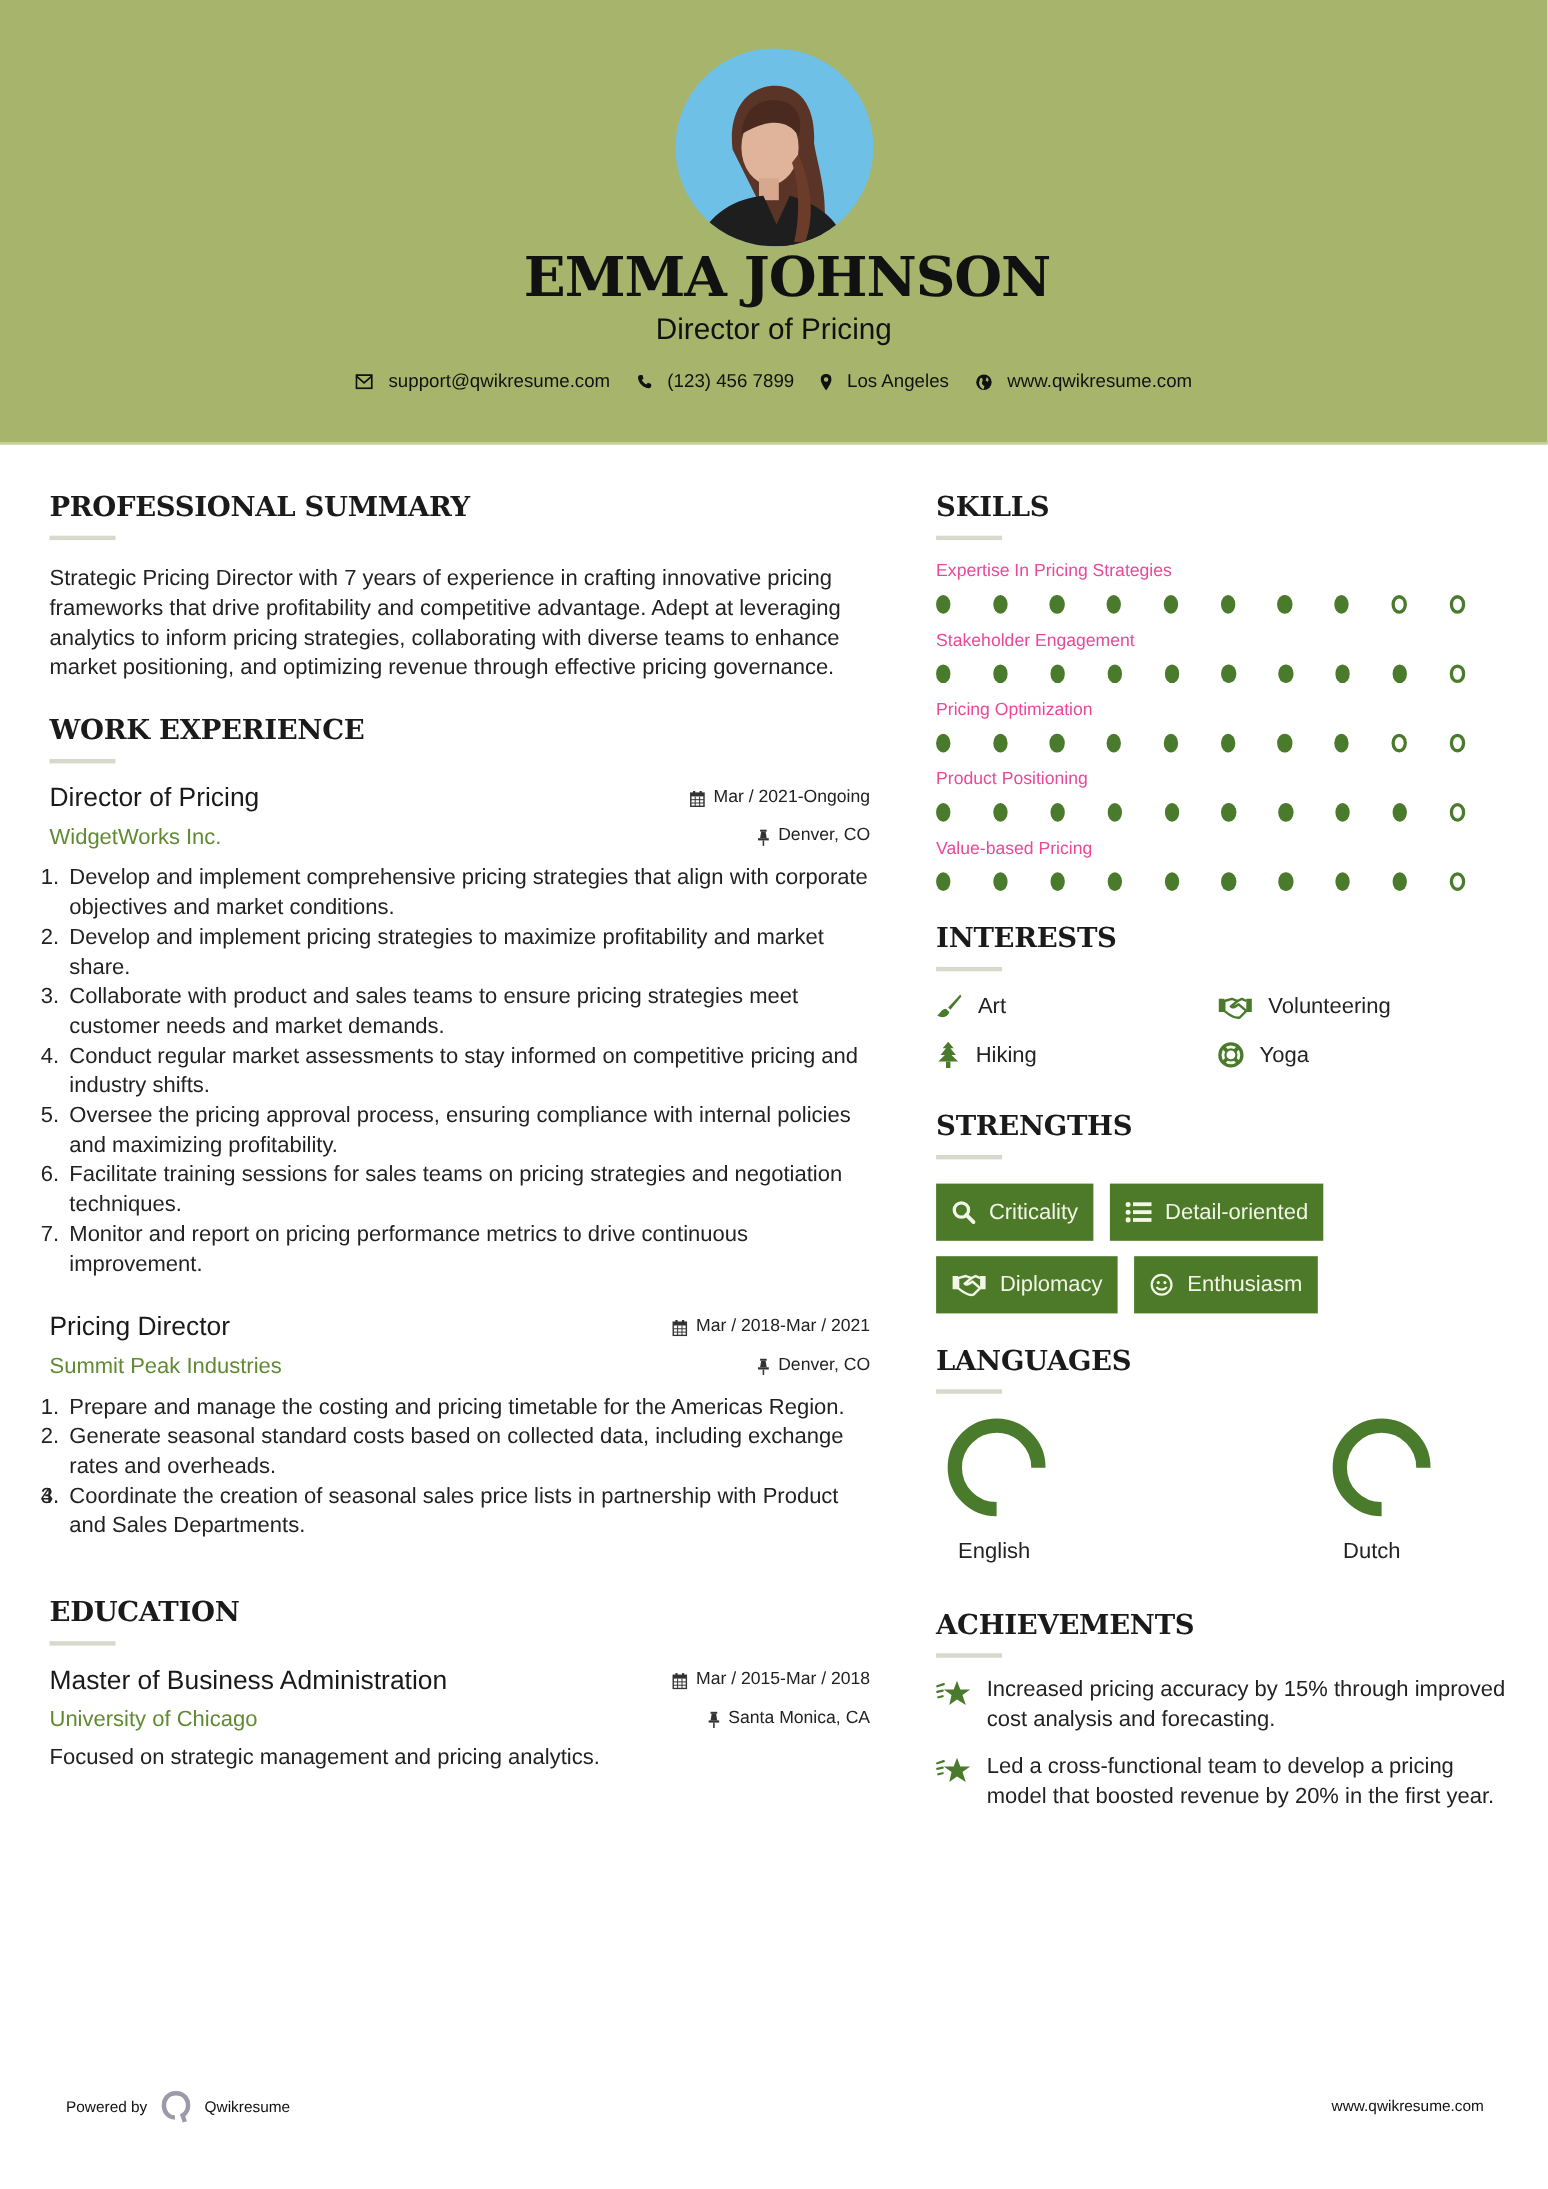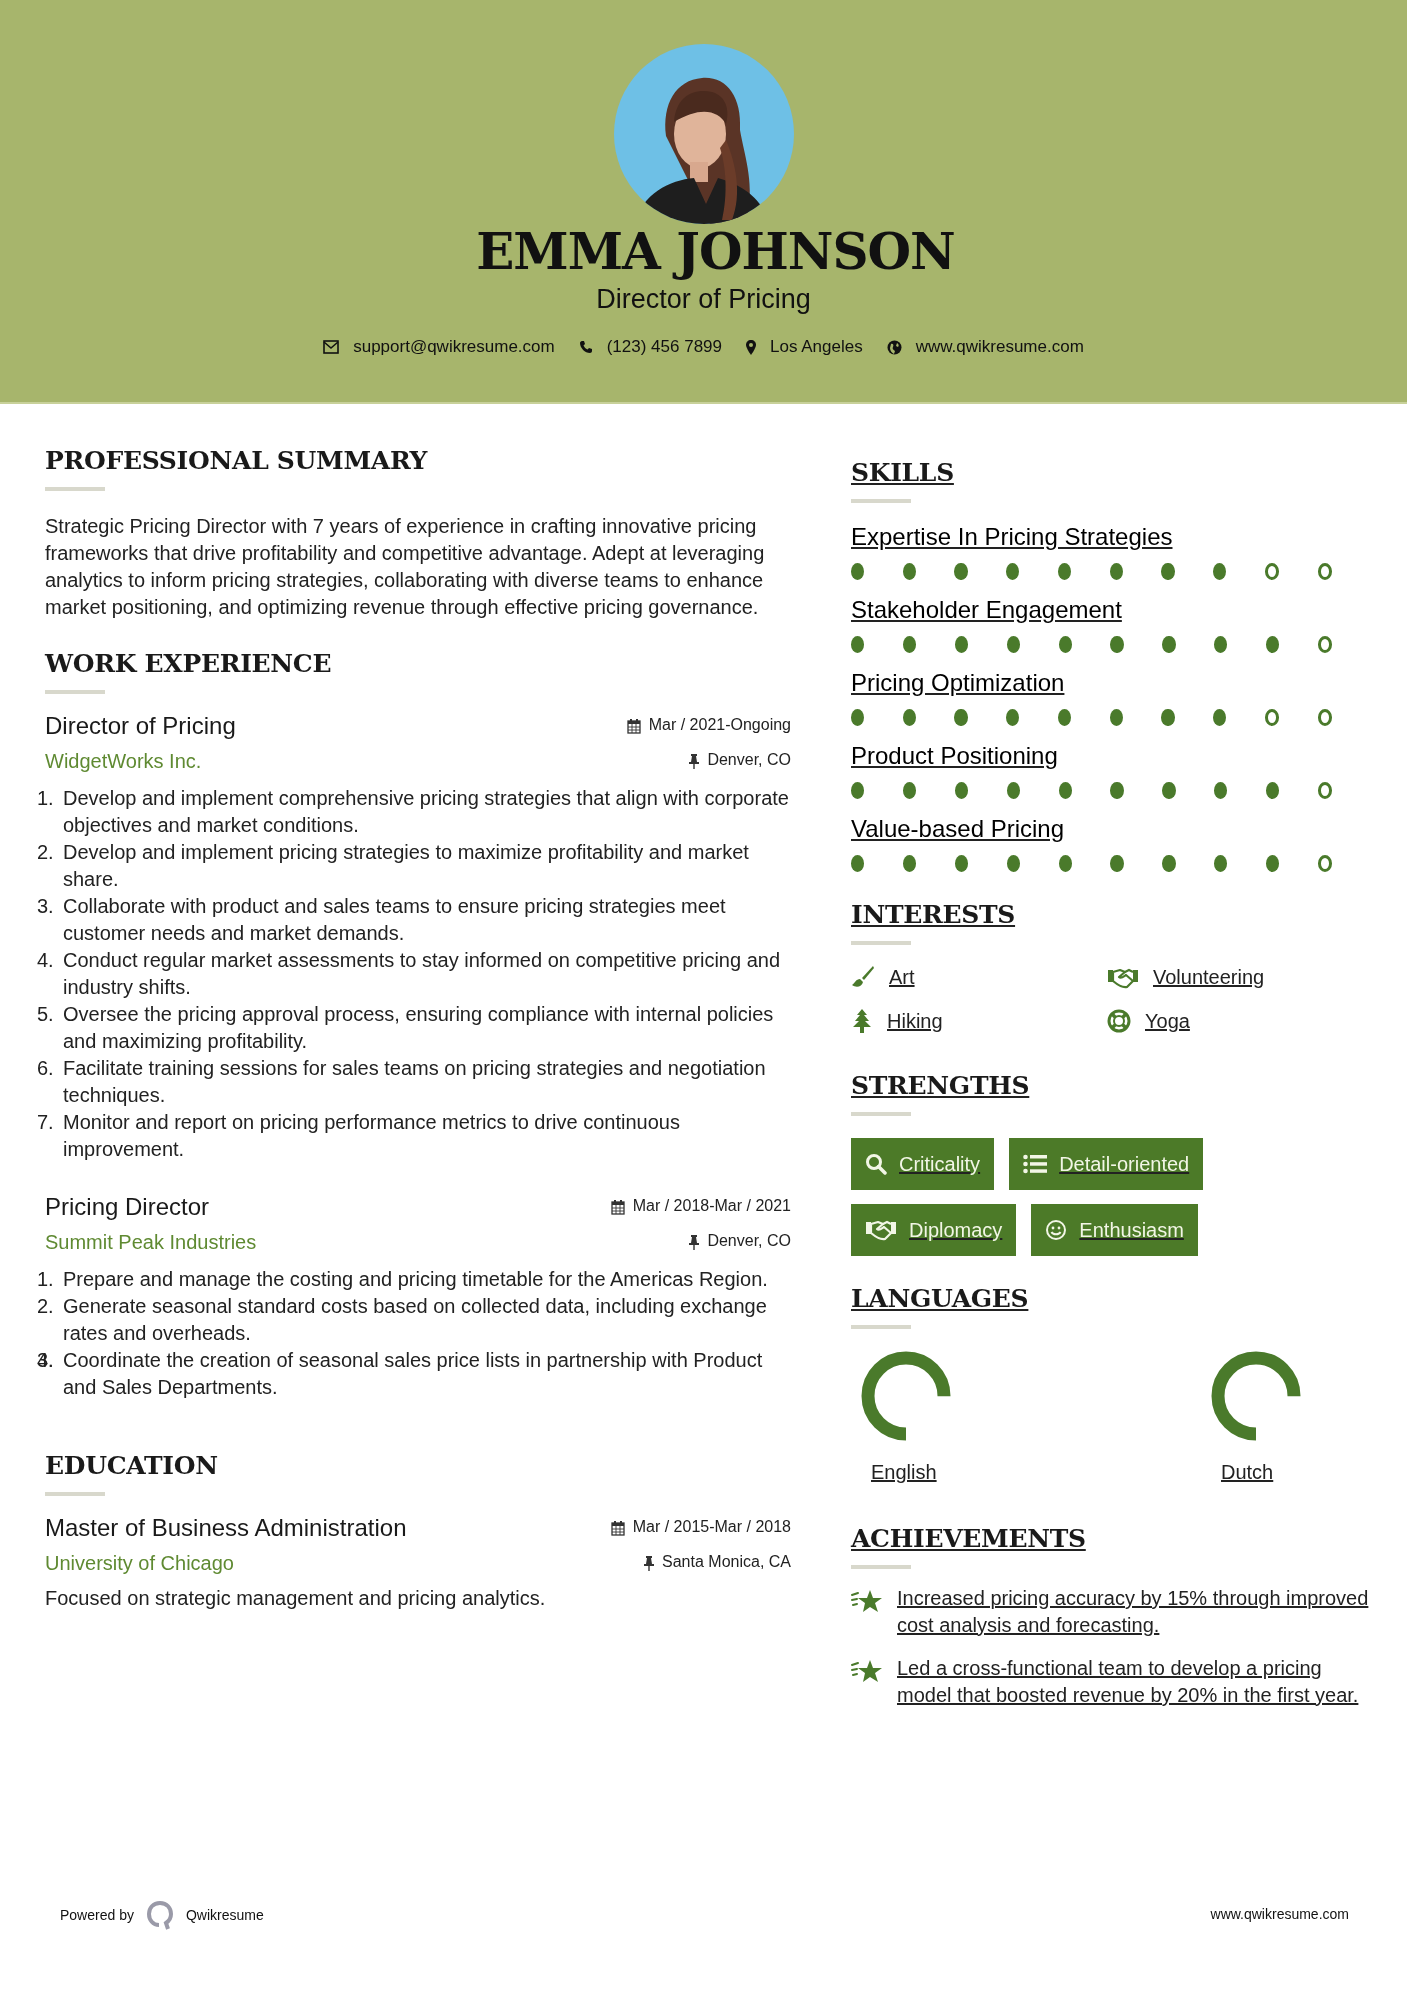--- a/index.html
+++ b/index.html
@@ -21,22 +21,22 @@
   .summary { margin-top: 22px; font-size: 20px; line-height: 27px; color: #222; }
   .exp { position: relative; }
   .role { font-size: 24px; color: #1a1a1a; }
   .company { font-size: 20px; color: #5f8a32; margin-top: 10px; }
   .meta-date, .meta-loc { position: absolute; right: 0; font-size: 16px; color: #222; display: flex; align-items: flex-end; }
   .meta-date svg, .meta-loc svg { margin-right: 8px; }
   .list { margin-top: 12px; list-style: none; font-size: 20px; line-height: 27px; color: #222; }
   .list li { position: relative; padding-left: 18px; }
   .list li .num { position: absolute; left: -8px; top: 0; }
 
-  .right { position: absolute; left: 851px; top: 458px; width: 520px; text-decoration: underline; }
-  .skill-name { font-size: 24px; color: #000000; margin-top: 16px; }
+  .right { position: absolute; left: 851px; top: 446px; width: 520px; }
+  .skill-name { font-size: 16px; color: #ec4899; margin-top: 16px; }
   .dots { display: flex; margin-top: 12px; margin-bottom: 14px; }
   .dot { width: 17px; height: 17px; border-radius: 50%; margin-right: 38.6px; }
   .dot.filled { background: #4a7a2b; }
   .dot.empty { background: #fff; border: 3px solid #4a7a2b; }
 
   .interests { display: grid; grid-template-columns: 256px 256px; row-gap: 20px; margin-top: 20px; }
   .interest { display: flex; align-items: flex-end; font-size: 20px; color: #222; }
   .interest svg { margin-right: 14px; }
 
   .strengths { display: flex; flex-wrap: wrap; margin-top: 22px; }

